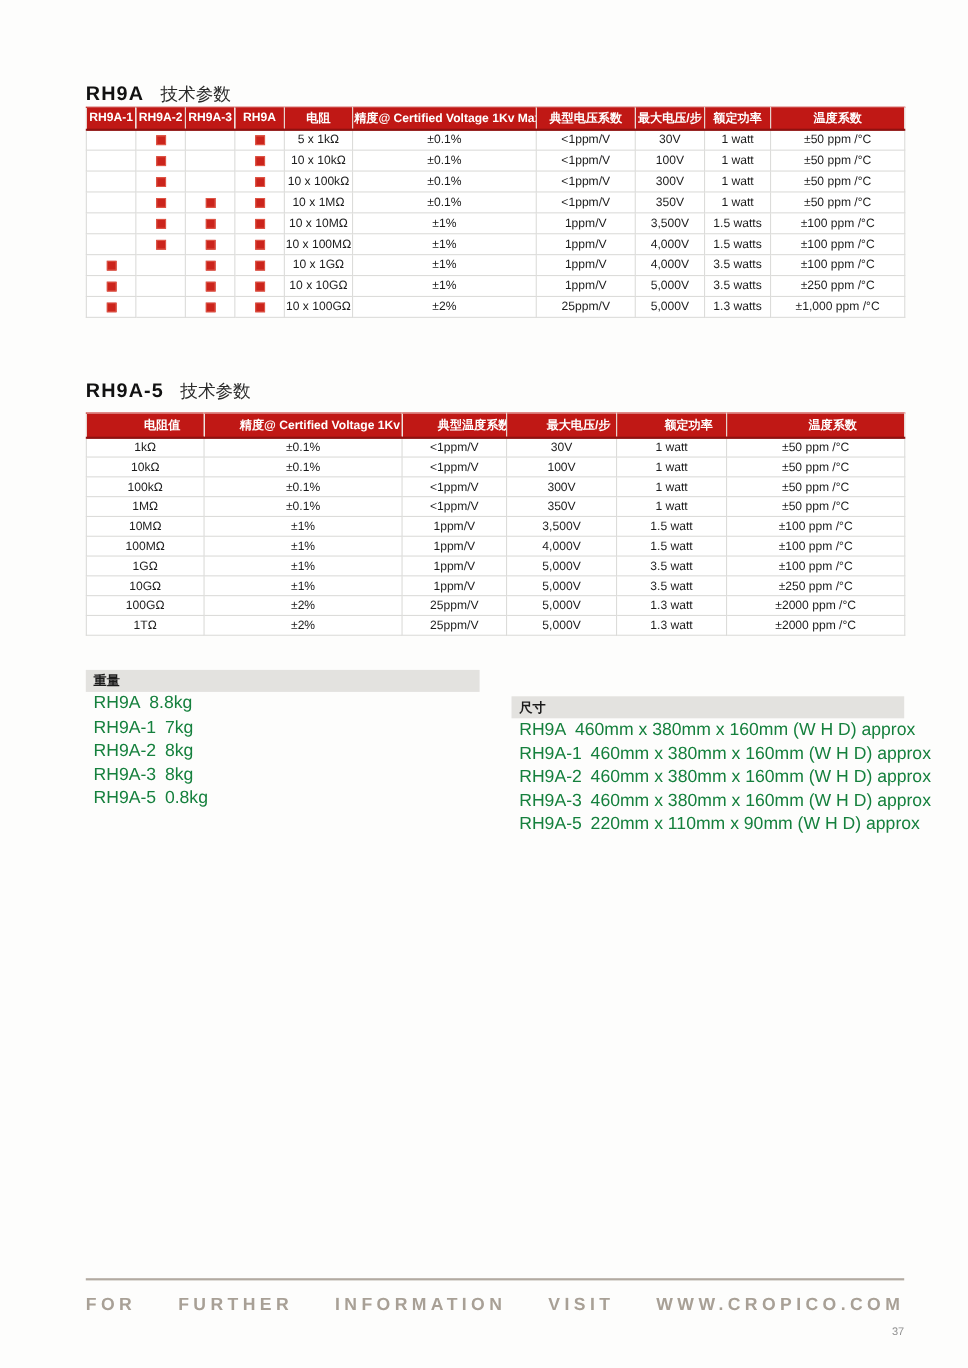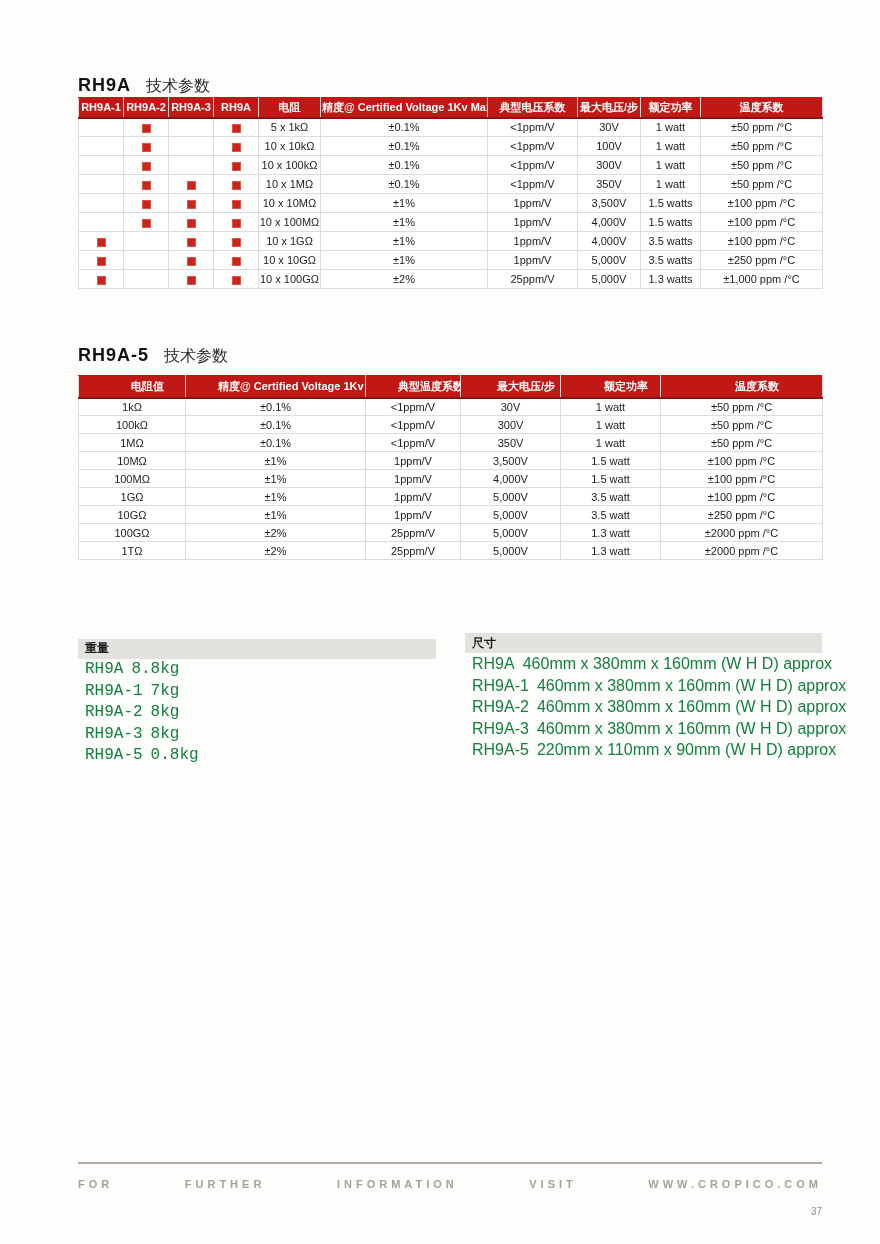--- a/index.html
+++ b/index.html
@@ -99,21 +99,21 @@
     line-height: 21.5px;
     padding-left: 7px;
     white-space: nowrap;
   }
   .info-block .item .mdl { margin-right: 8px; }
 
   
   .footer-rule { left: 78px; top: 1162px; width: 744px; height: 2px; background: #b2aaa1; }
   .footer-text {
     left: 78px; top: 1178px; width: 744px;
-    font-size: 11px;
+    font-size: 16px;
     font-weight: 700;
     letter-spacing: 4px;
     word-spacing: 4px;
     color: #a8a096;
     text-align: justify;
     text-align-last: justify;
     white-space: nowrap;
   }
   .page-number {
     left: 722px; top: 1206px; width: 100px;
@@ -298,20 +298,28 @@
     <tbody id="t2-body">
         <tr>
           <td>1kΩ</td>
           <td>±0.1%</td>
           <td>&lt;1ppm/V</td>
           <td>30V</td>
           <td>1 watt</td>
           <td>±50 ppm /°C</td>
         </tr>
         <tr>
+          <td>10kΩ</td>
+          <td>±0.1%</td>
+          <td>&lt;1ppm/V</td>
+          <td>100V</td>
+          <td>1 watt</td>
+          <td>±50 ppm /°C</td>
+        </tr>
+        <tr>
           <td>100kΩ</td>
           <td>±0.1%</td>
           <td>&lt;1ppm/V</td>
           <td>300V</td>
           <td>1 watt</td>
           <td>±50 ppm /°C</td>
         </tr>
         <tr>
           <td>1MΩ</td>
           <td>±0.1%</td>
@@ -364,21 +372,21 @@
           <td>1TΩ</td>
           <td>±2%</td>
           <td>25ppm/V</td>
           <td>5,000V</td>
           <td>1.3 watt</td>
           <td>±2000 ppm /°C</td>
         </tr>
       </tbody>
   </table>
 
-  <div class="abs info-block" style="top:639px; left:78px; width:358px;font-family:Liberation Mono, monospace;">
+  <div class="abs info-block" style="top:609px; left:78px; width:358px;">
     <div class="bar">重量</div>
     <div id="weight-items">
         <div class="item"><span class="mdl">RH9A</span><span>8.8kg</span></div>
         <div class="item"><span class="mdl">RH9A-1</span><span>7kg</span></div>
         <div class="item"><span class="mdl">RH9A-2</span><span>8kg</span></div>
         <div class="item"><span class="mdl">RH9A-3</span><span>8kg</span></div>
         <div class="item"><span class="mdl">RH9A-5</span><span>0.8kg</span></div>
       </div>
   </div>
 

